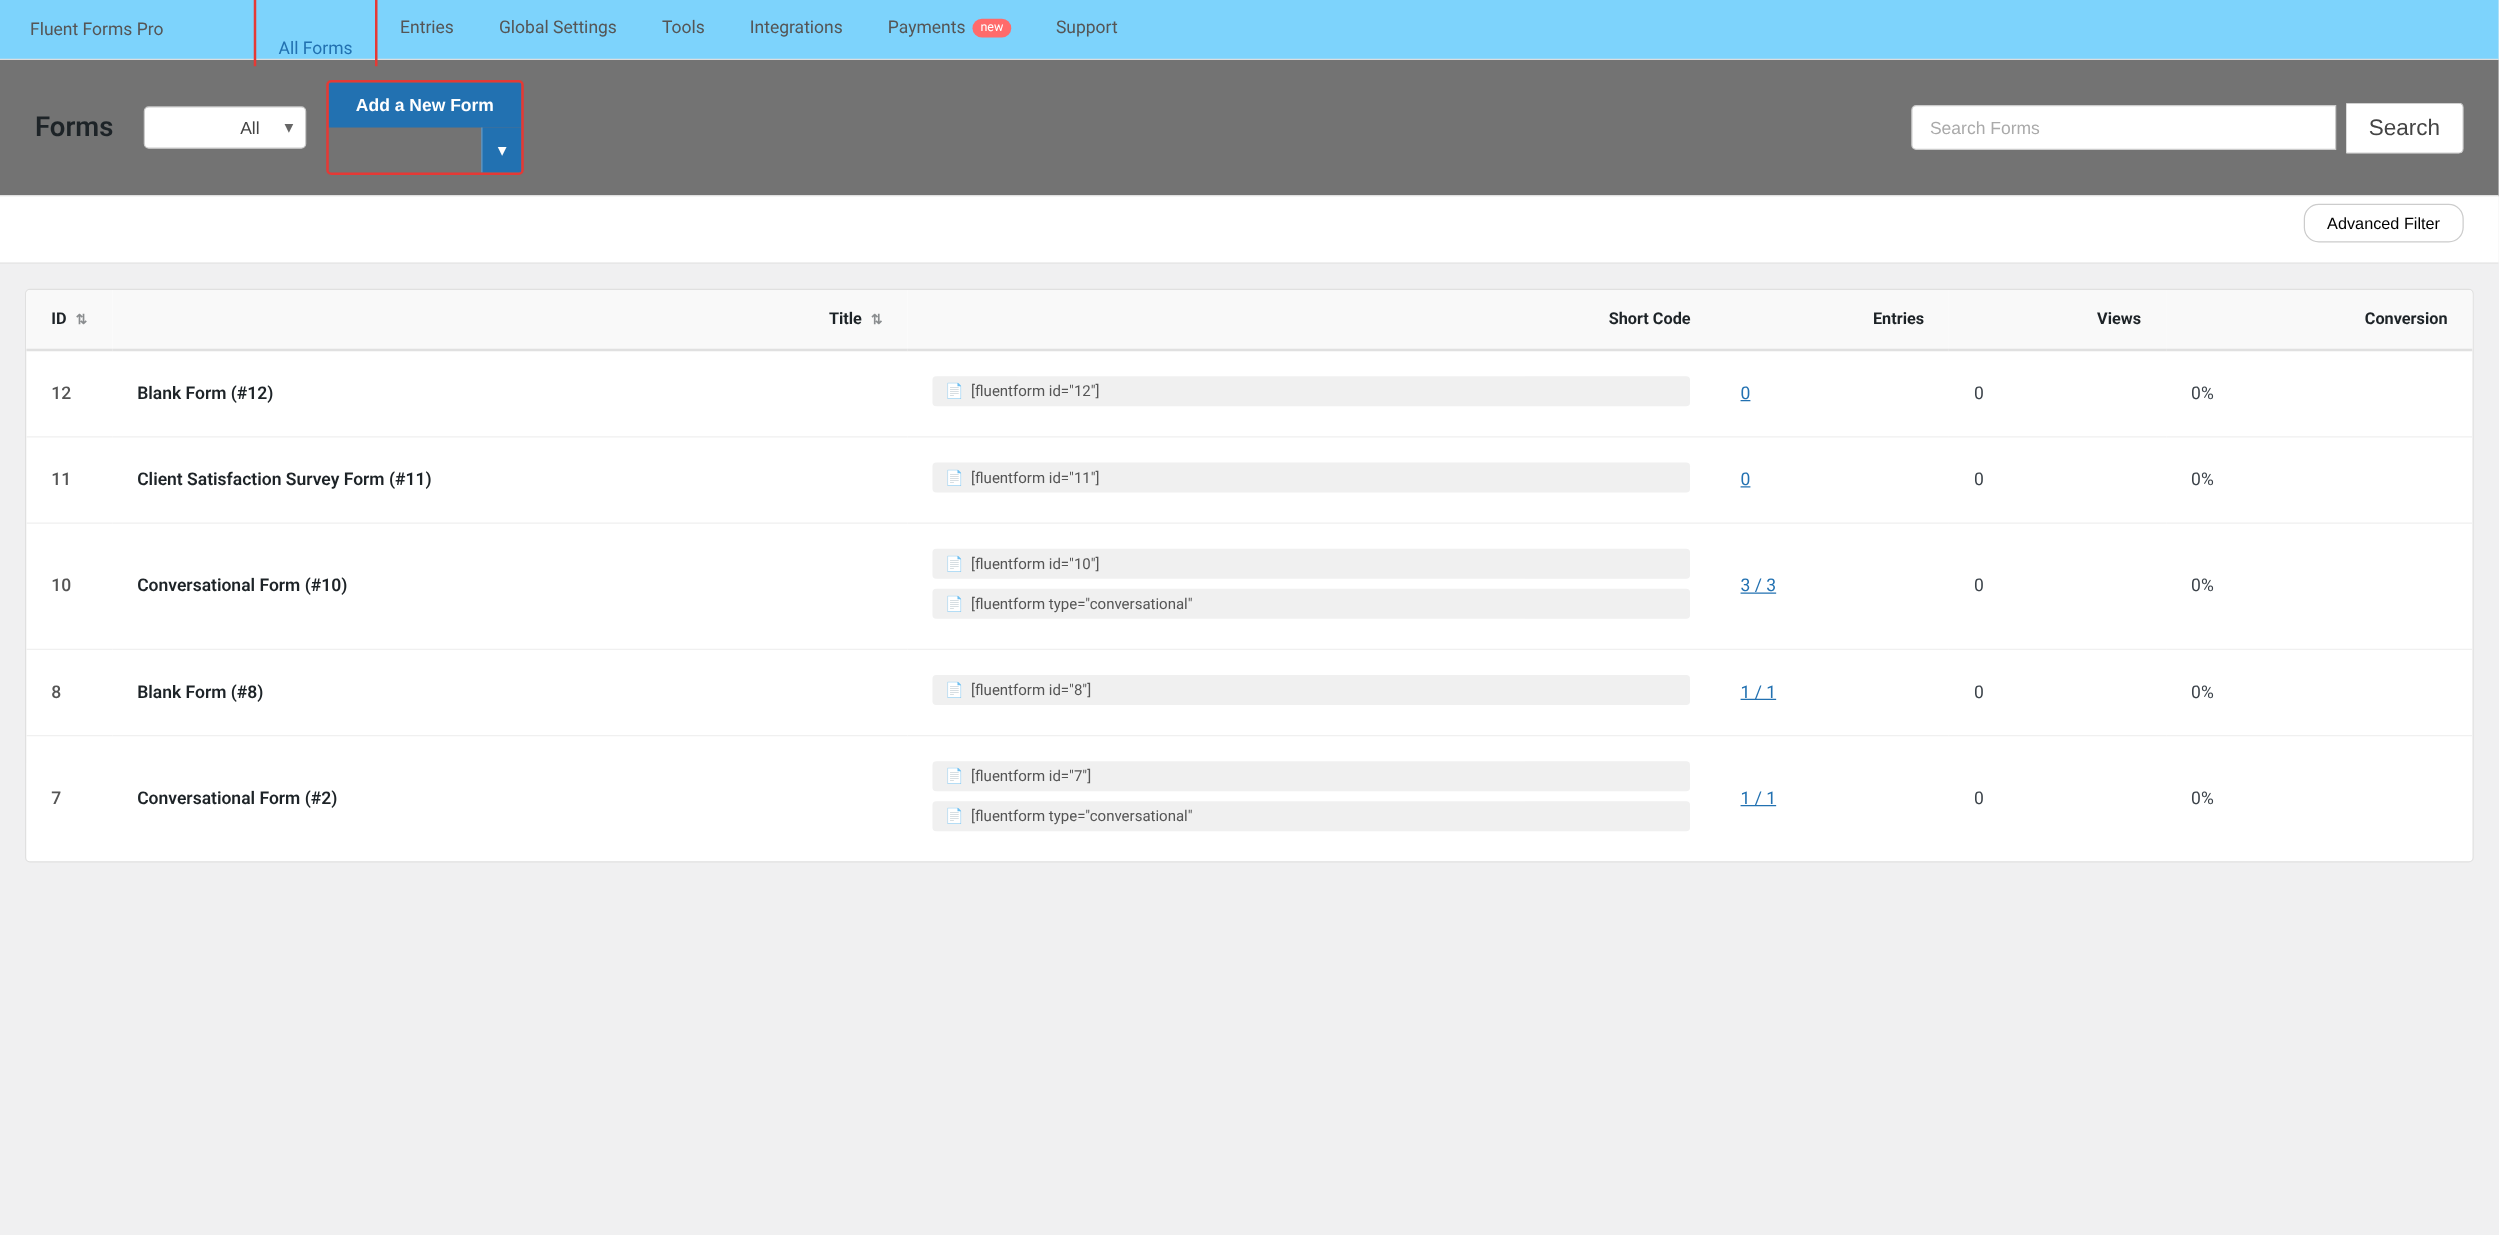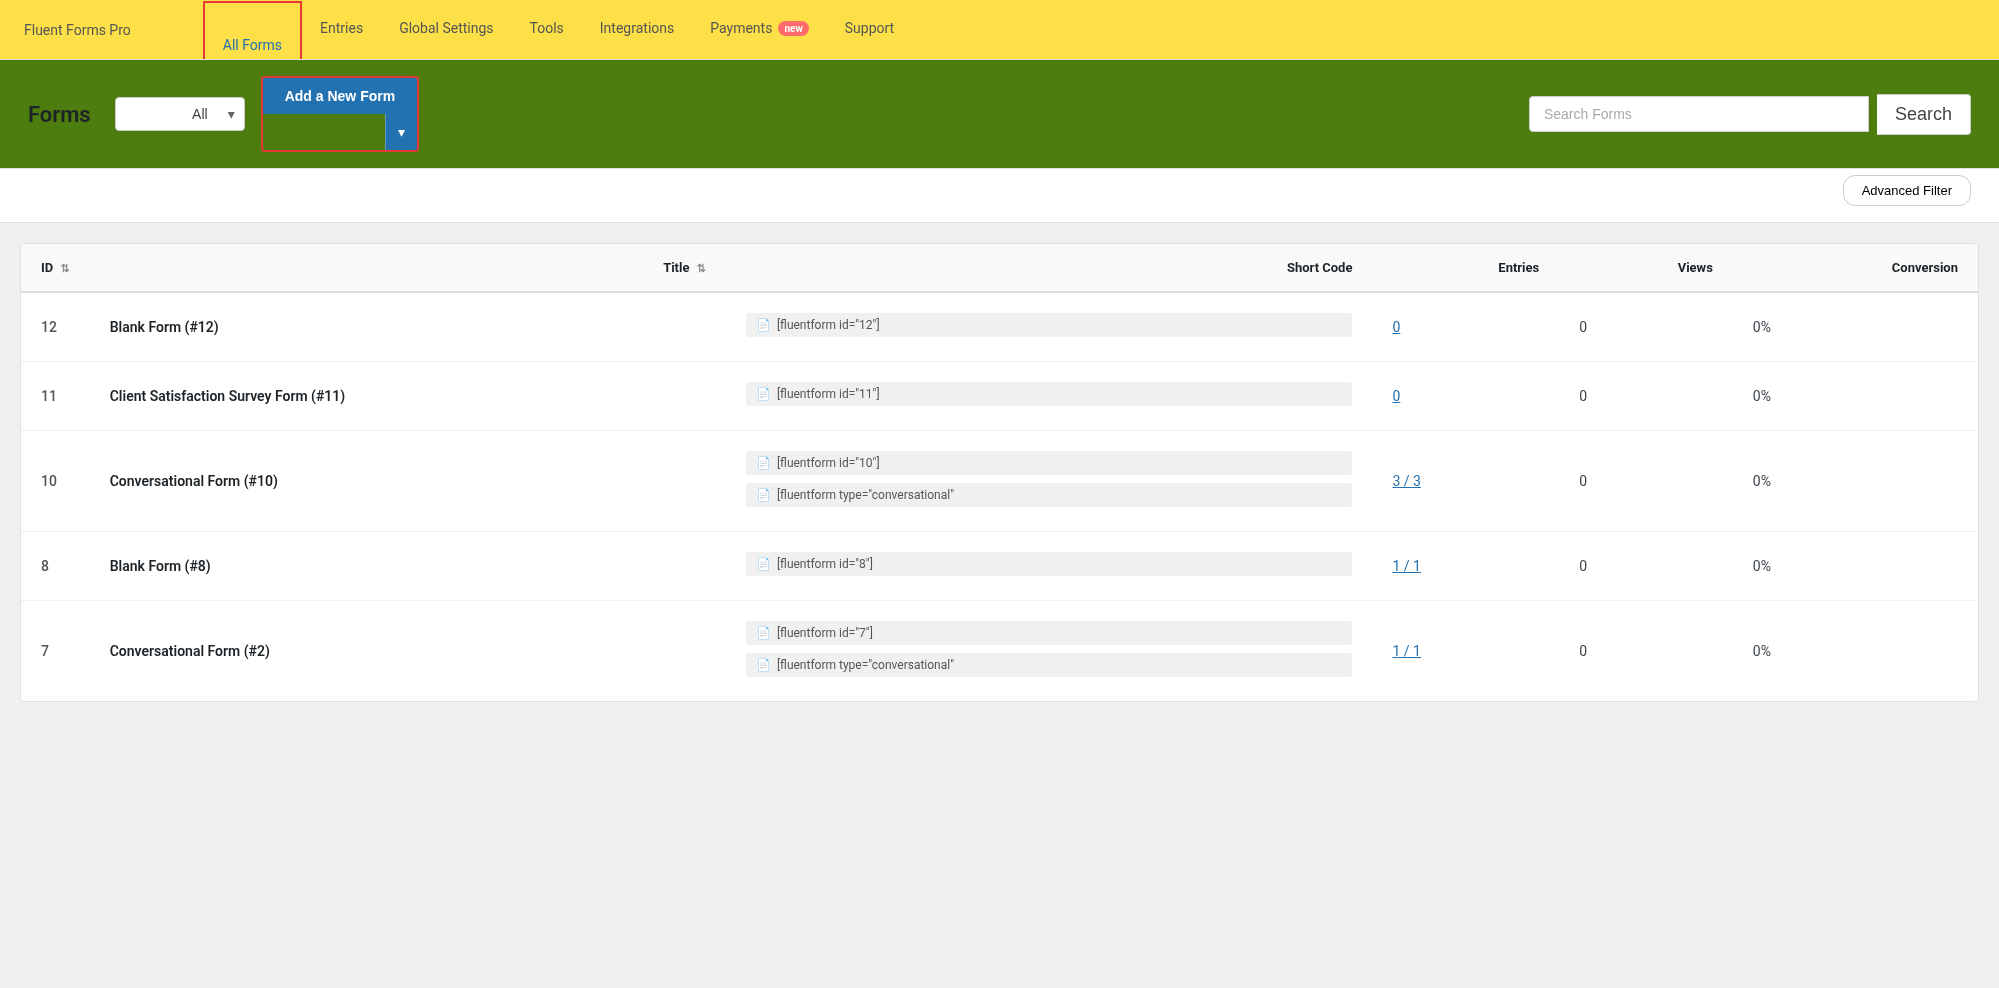--- a/index.html
+++ b/index.html
@@ -5,26 +5,26 @@
     * { box-sizing: border-box; margin: 0; padding: 0; }
     body {
       font-family: -apple-system, BlinkMacSystemFont, 'Segoe UI', Roboto, sans-serif;
       background: #f0f0f1;
       color: #3c434a;
       font-size: 14px;
     }
 
     
     .top-nav {
-      background: #fde047;
+      background: #7dd3fc;
       border-bottom: 1px solid #ddd;
       display: flex;
       align-items: center;
       padding: 1px 24px;
-      height: 60px;
+      height: 48px;
       gap: 0;
     }
     .nav-brand {
       font-size: 14px;
       color: #555;
       margin-right: 32px;
       white-space: nowrap;
     }
     .nav-item {
       padding: 0 18px;
@@ -56,26 +56,26 @@
       padding-bottom: 6px;
       margin-left: 40px;
     }
     .nav-badge {
       background: #ff6b6b;
       color: #fff;
       font-size: 10px;
       padding: 2px 6px;
       border-radius: 10px;
       margin-left: 6px;
-      font-weight: 700;
+      font-weight: 400;
     }
 
     
     .toolbar {
-      background: #4d7c0f;
+      background: #737373;
       padding: 16px 28px;
       display: flex;
       align-items: center;
       gap: 16px;
       border-bottom: 1px solid #e0e0e0;
     }
     .page-title {
       font-size: 22px;
       font-weight: 600;
       color: #1d2327;

